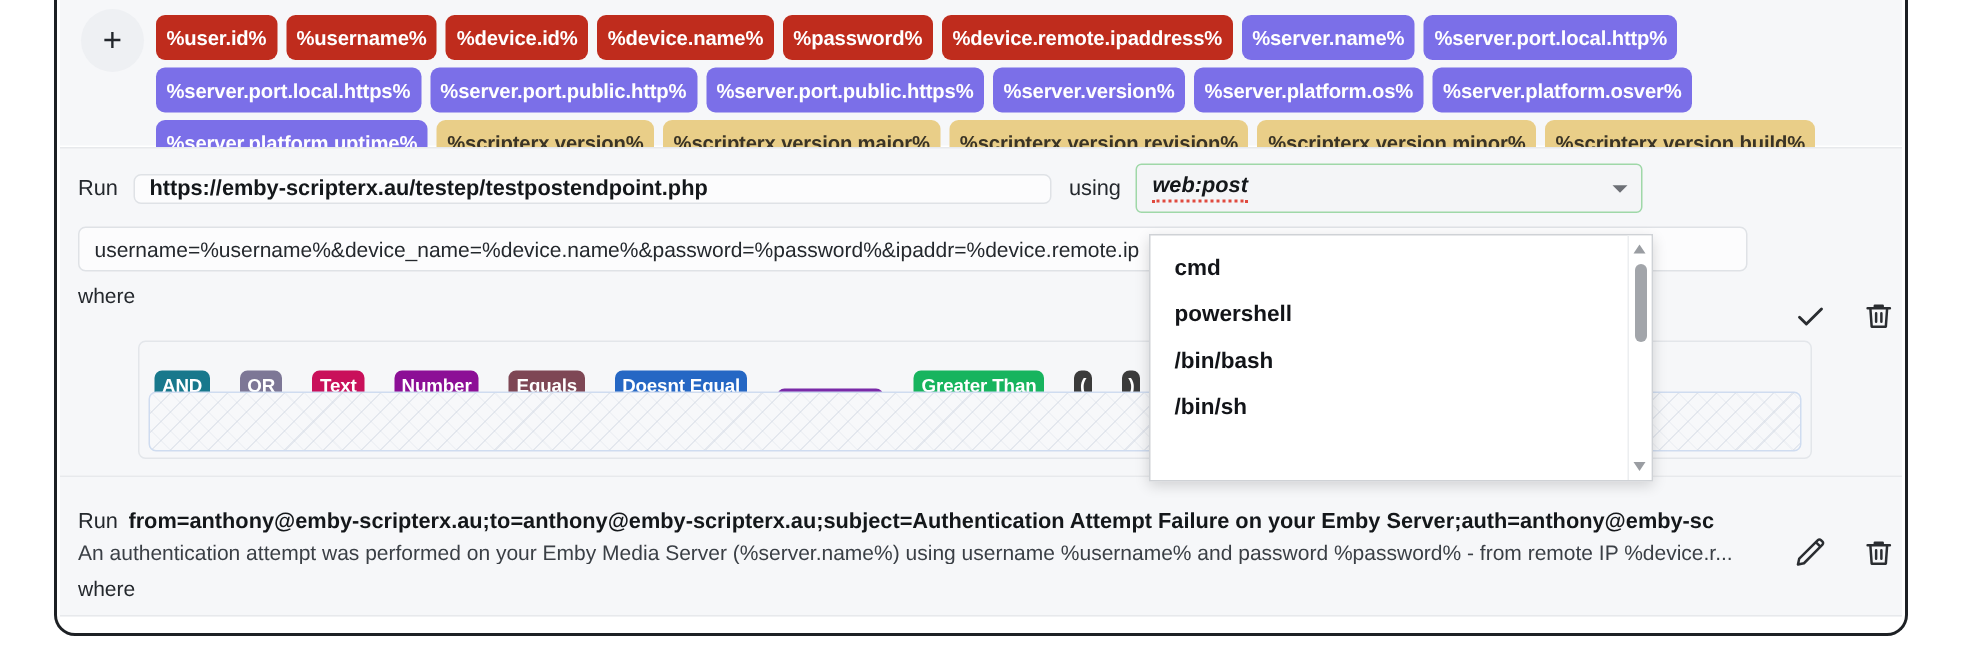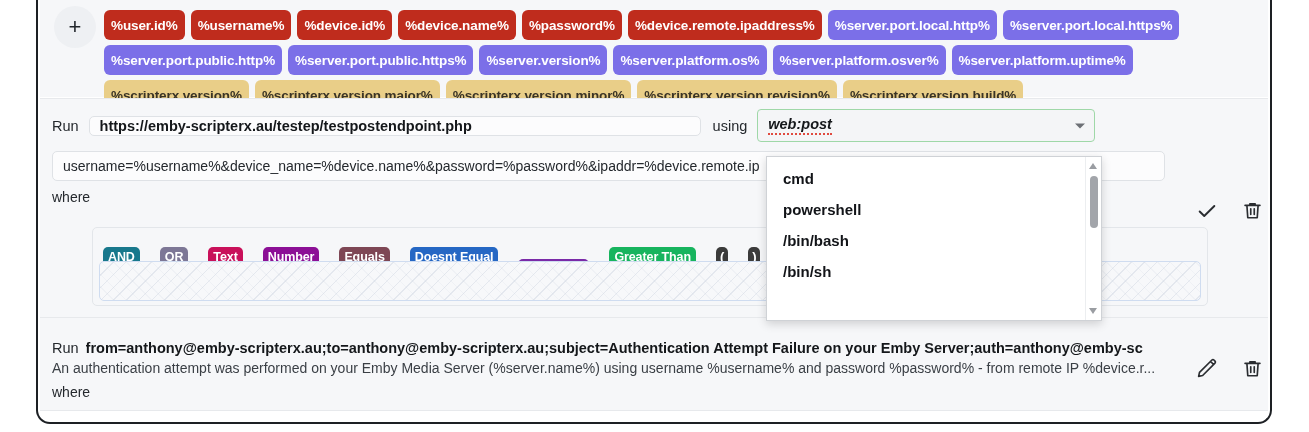--- a/index.html
+++ b/index.html
@@ -171,32 +171,33 @@
 
   <div class="tagpalette">
     <div class="plus-btn">+</div>
     <div class="tag-rows" id="tag-rows">
         <div class="tag red">%user.id%</div>
         <div class="tag red">%username%</div>
         <div class="tag red">%device.id%</div>
         <div class="tag red">%device.name%</div>
         <div class="tag red">%password%</div>
         <div class="tag red">%device.remote.ipaddress%</div>
+        <div class="tag purple">%server.name%</div>
         <div class="tag purple">%server.port.local.http%</div>
         <div class="tag purple">%server.port.local.https%</div>
         <div class="tag purple">%server.port.public.http%</div>
         <div class="tag purple">%server.port.public.https%</div>
         <div class="tag purple">%server.version%</div>
         <div class="tag purple">%server.platform.os%</div>
         <div class="tag purple">%server.platform.osver%</div>
         <div class="tag purple">%server.platform.uptime%</div>
         <div class="tag gold">%scripterx.version%</div>
         <div class="tag gold">%scripterx.version.major%</div>
+        <div class="tag gold">%scripterx.version.revision%</div>
         <div class="tag gold">%scripterx.version.minor%</div>
-        <div class="tag gold">%scripterx.version.revision%</div>
         <div class="tag gold">%scripterx.version.build%</div>
       </div>
   </div>
 
   <div class="rule" id="rule-web">
     <div class="rule-body">
 
       <div class="row1">
         <span class="lbl-run">Run</span>
         <div class="url-input">https://emby-scripterx.au/testep/testpostendpoint.php</div>

